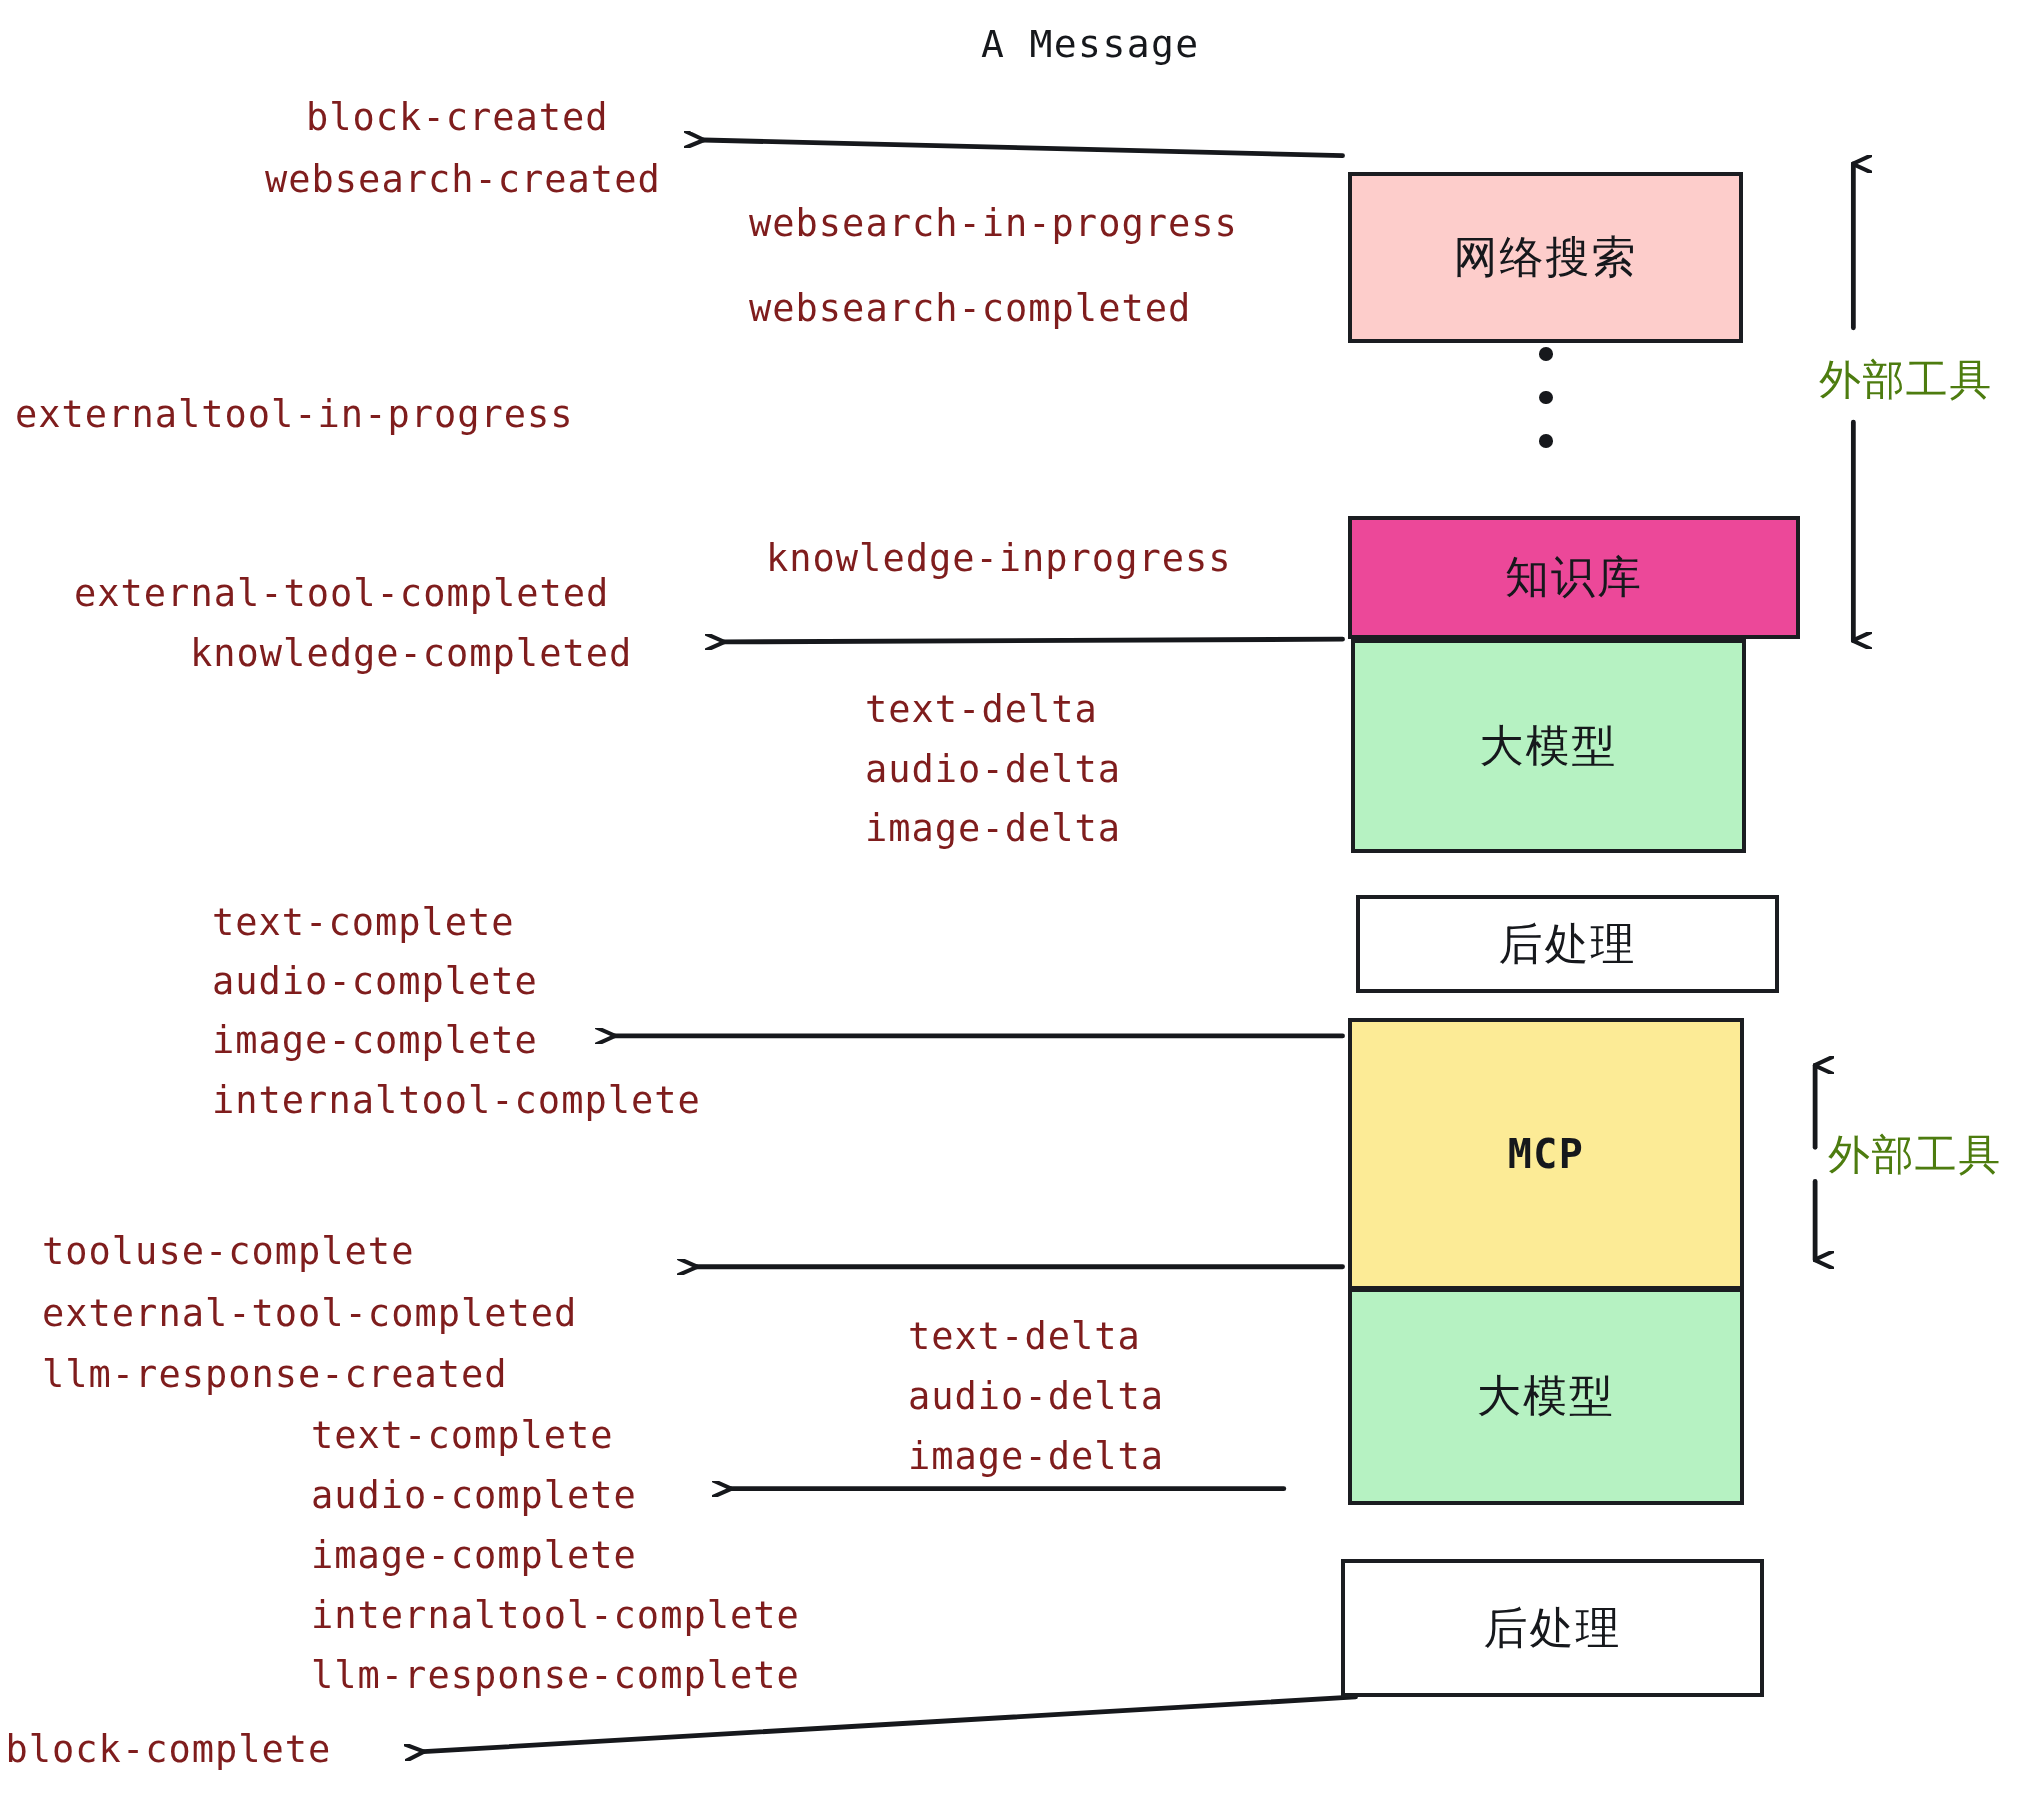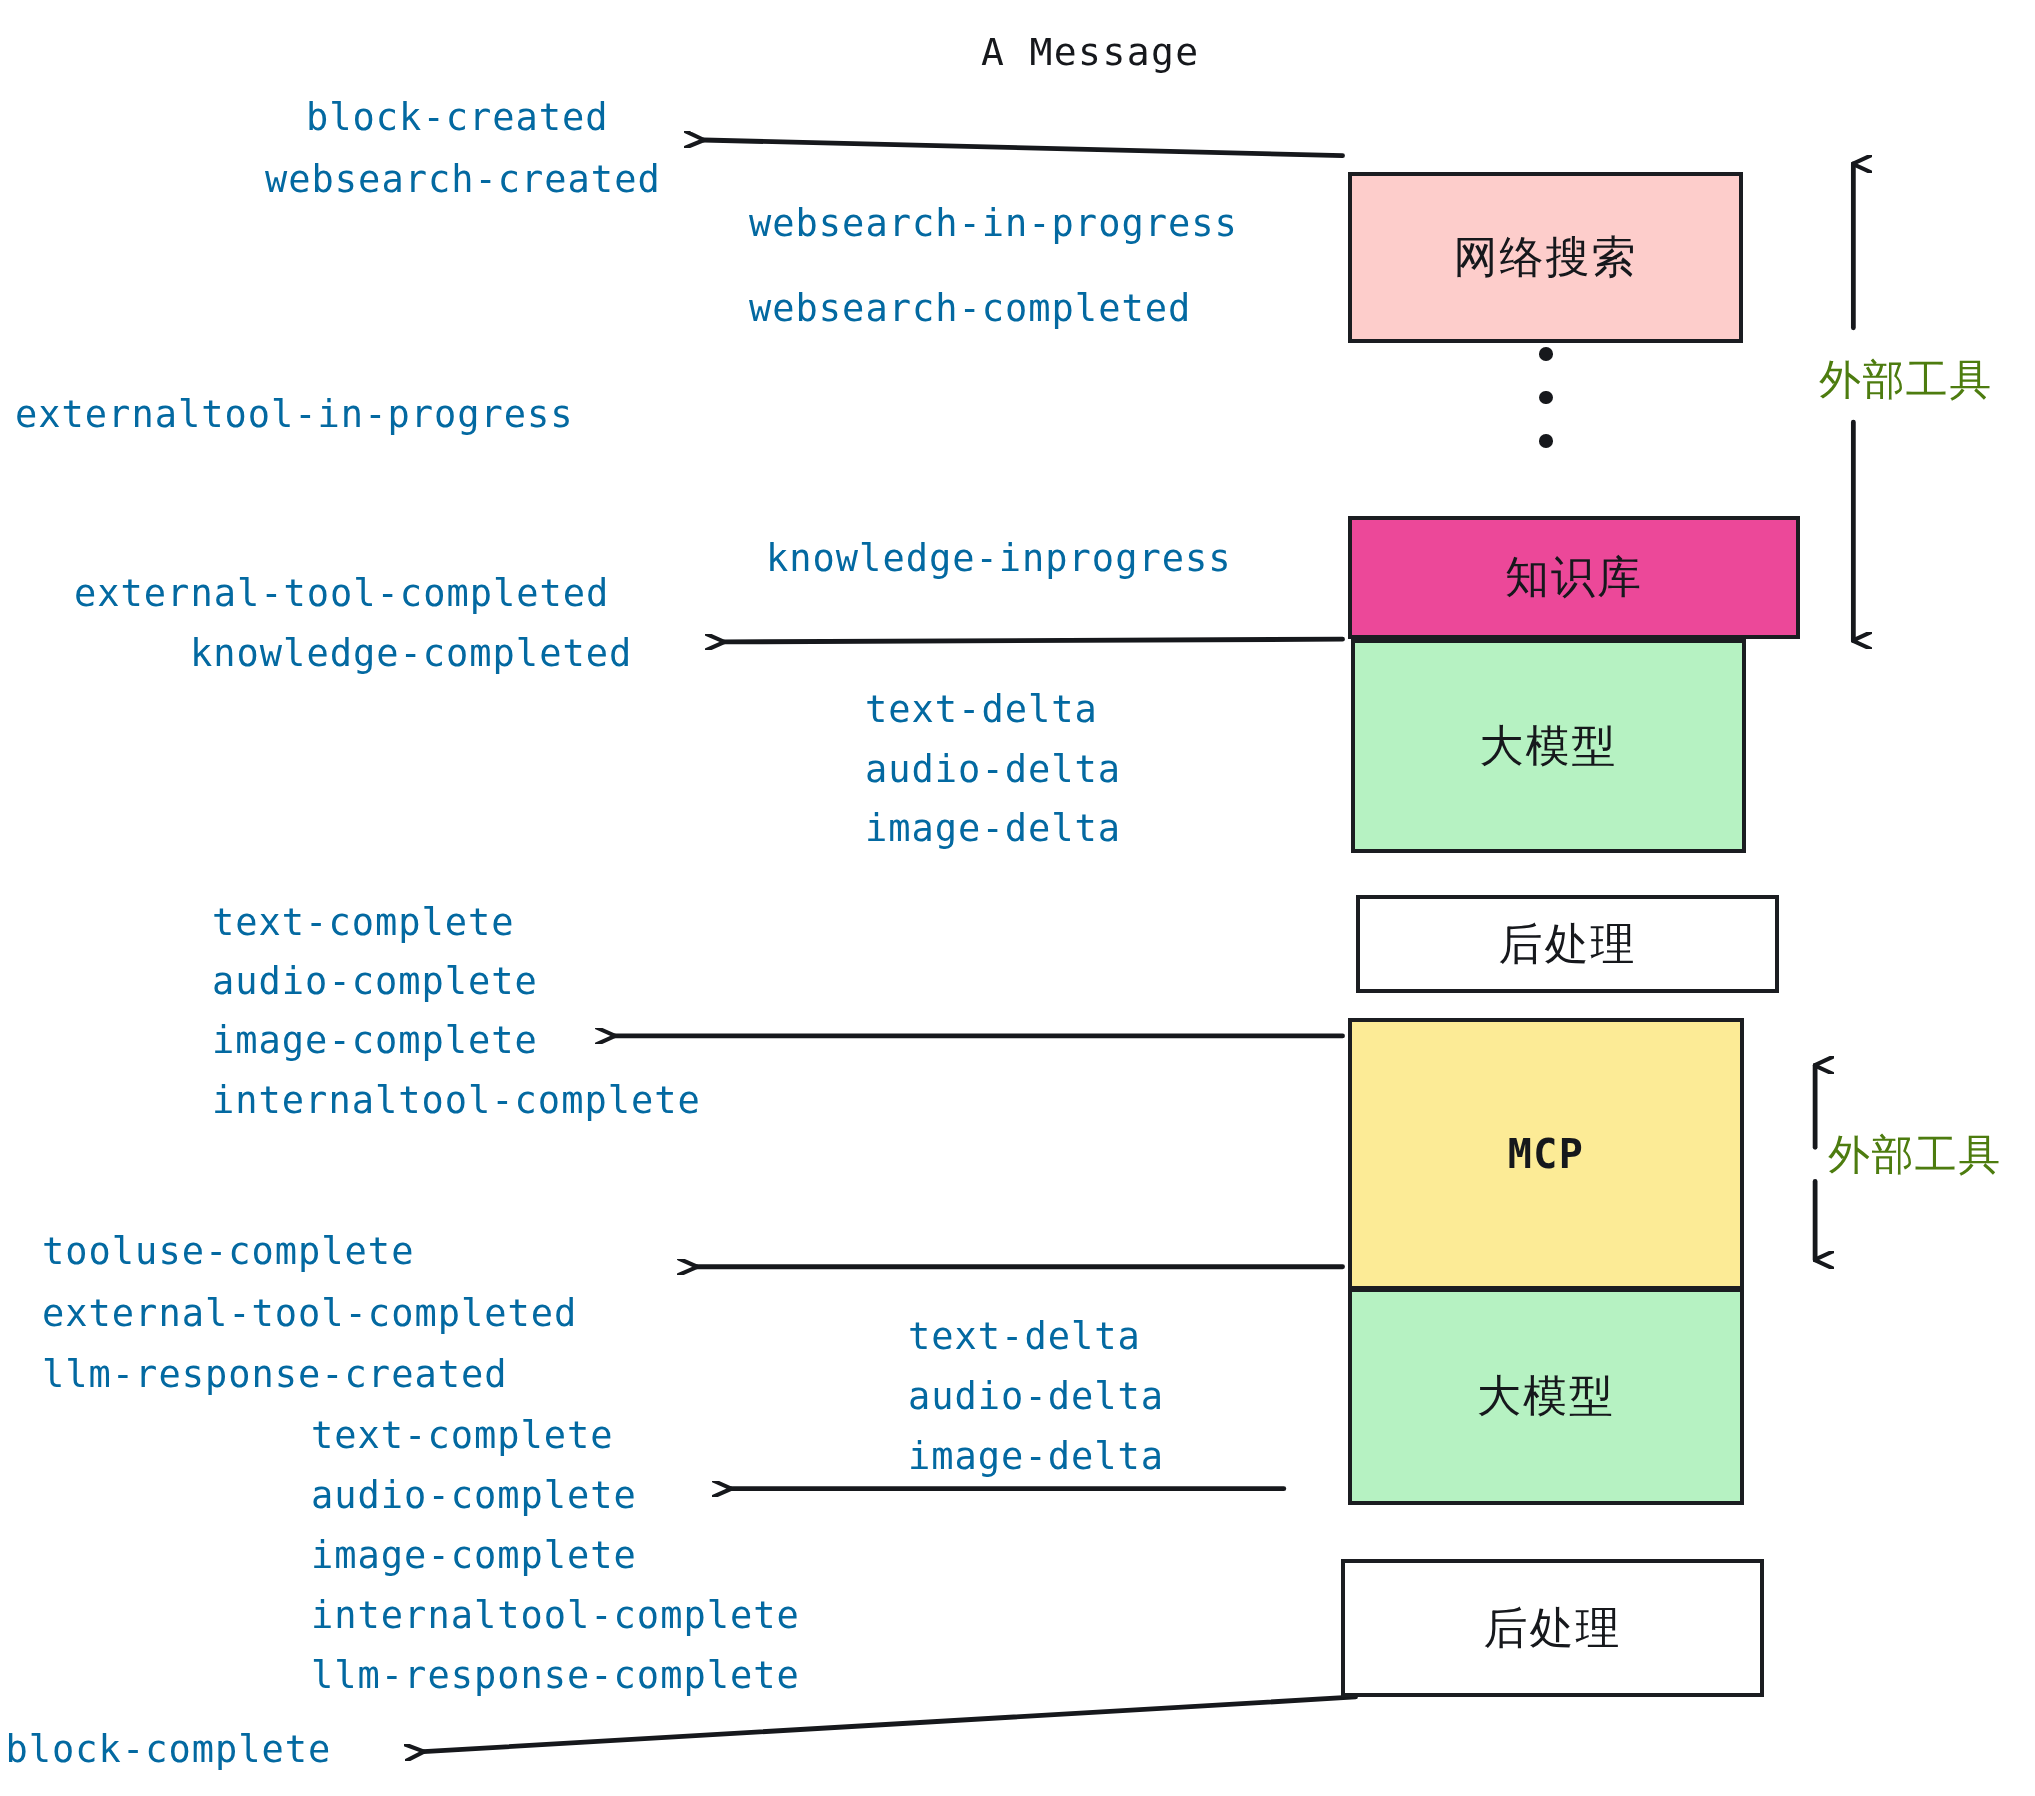--- a/index.html
+++ b/index.html
@@ -25,21 +25,21 @@
     top: 0; left: 0;
     width: 2035px;
     height: 1796px;
     pointer-events: none;
   }
   .evt {
     position: absolute;
     font-family: "DejaVu Sans Mono", "Liberation Mono", monospace;
     font-size: 37px;
     letter-spacing: 1px;
-    color: #0369a1;
+    color: #7f1d1d;
     white-space: nowrap;
     line-height: 1;
   }
   .title-text {
     position: absolute;
     font-family: "DejaVu Sans Mono", "Liberation Mono", monospace;
     font-size: 38px;
     letter-spacing: 1.4px;
     color: #16181c;
     white-space: nowrap;
@@ -138,21 +138,21 @@
     </g>
 
     <g>
       <path d="M 2658,1680 L 2658,1560" fill="none" stroke="#16181c" stroke-width="7" marker-end="url(#arrowUp)" stroke-linecap="round"></path>
     </g>
     <g>
       <path d="M 2658,1730 L 2658,1845" fill="none" stroke="#16181c" stroke-width="7" marker-end="url(#arrowDn)" stroke-linecap="round"></path>
     </g>
   </svg>
 
-  <div class="title-text" style="left:981px; top:30px;">A Message</div>
+  <div class="title-text" style="left:981px; top:22px;">A Message</div>
 
   <div class="node-box" style="left:1348px; top:172px; width:395px; height:171px; background:#fdcdcb;">
     <span class="node-label">网络搜索</span>
   </div>
 
   <div class="vdots" style="left:1539px; top:347px; width:13.7px; height:101px;">
     <span></span>
     <span></span>
     <span></span>
   </div>

